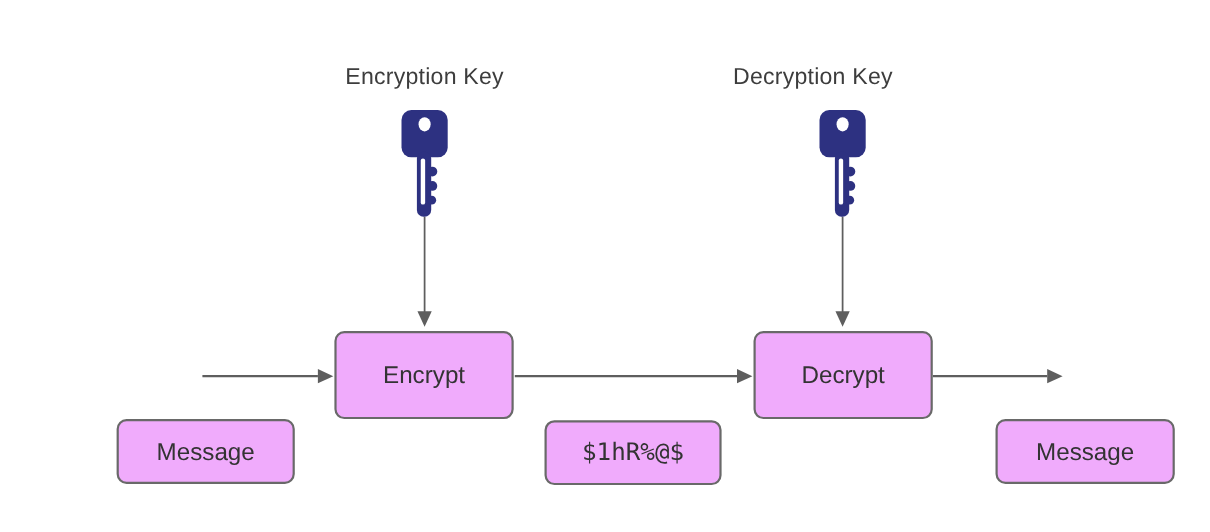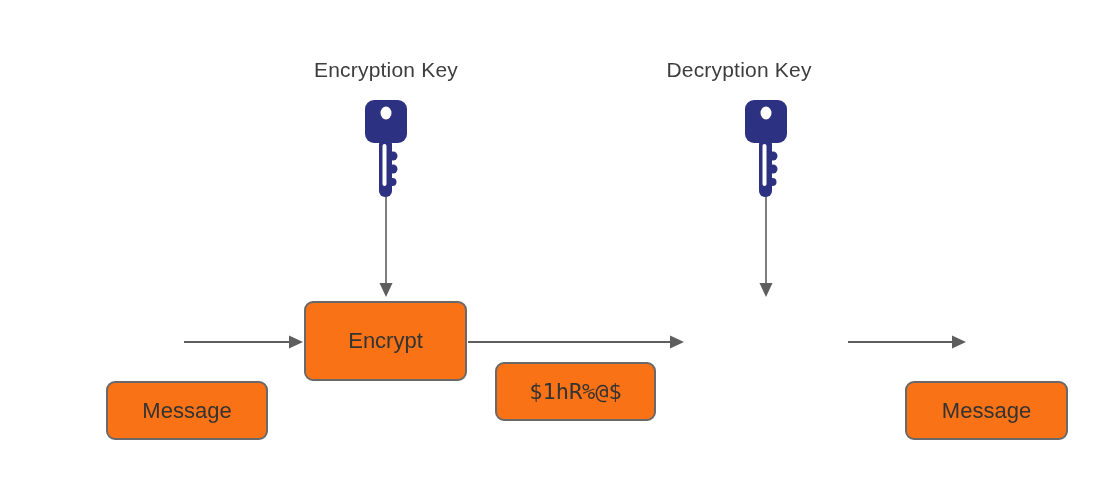--- a/index.html
+++ b/index.html
@@ -21,32 +21,32 @@
     position:absolute;width:300px;text-align:center;
     font-size:21px;color:#3d3d3d;letter-spacing:.2px;
   }
   .key-svg{position:absolute;width:44px;height:100px;}
   .key-head{fill:var(--key-fill);}
   .key-hole{fill:#ffffff;}
   .key-shaft{fill:var(--key-fill);}
   .key-tooth{fill:var(--key-fill);}
   .key-slot{fill:#ffffff;}
   .box{
-    position:absolute;background:#f97316;
+    position:absolute;background:#f0abfc;
     border:2px solid var(--box-border);border-radius:9px;
     display:flex;align-items:center;justify-content:center;
     font-size:22px;color:var(--text);
   }
   .box.process{width:163px;height:80px;}
   .box.note{height:59px;}
   .box.mono{font-family:"DejaVu Sans Mono",monospace;font-size:22px;}
   #encrypt-box{left:268px;top:301px;}
   #decrypt-box{left:649px;top:301px;}
   #message-in-box{left:70px;top:381px;width:162px;}
-  #ciphertext-box{left:459px;top:362px;width:161px;}
+  #ciphertext-box{left:459px;top:382px;width:161px;}
   #message-out-box{left:869px;top:381px;width:163px;}
   #encryption-key-title{left:200px;top:58px;}
   #decryption-key-title{left:553px;top:58px;}
   #encryption-key-icon{left:328px;top:100px;}
   #decryption-key-icon{left:708px;top:100px;}
 </style>
 </head>
 <body>
 
 <div class="canvas">
@@ -98,20 +98,23 @@
     <rect class="key-shaft" x="15" y="38" width="13" height="59" rx="6"></rect>
     <circle class="key-tooth" cx="29" cy="56" r="4.5"></circle>
     <circle class="key-tooth" cx="29" cy="69" r="4.5"></circle>
     <circle class="key-tooth" cx="28.5" cy="82" r="4"></circle>
     <rect class="key-slot" x="18.5" y="44" width="4" height="42" rx="2"></rect>
   </svg>
 
   <div class="box process" id="encrypt-box">
     <span>Encrypt</span>
   </div>
+  <div class="box process" id="decrypt-box">
+    <span>Decrypt</span>
+  </div>
 
   <div class="box note" id="message-in-box">
     <span>Message</span>
   </div>
   <div class="box note mono" id="ciphertext-box">
     <span>$1hR%@$</span>
   </div>
   <div class="box note" id="message-out-box">
     <span>Message</span>
   </div>

